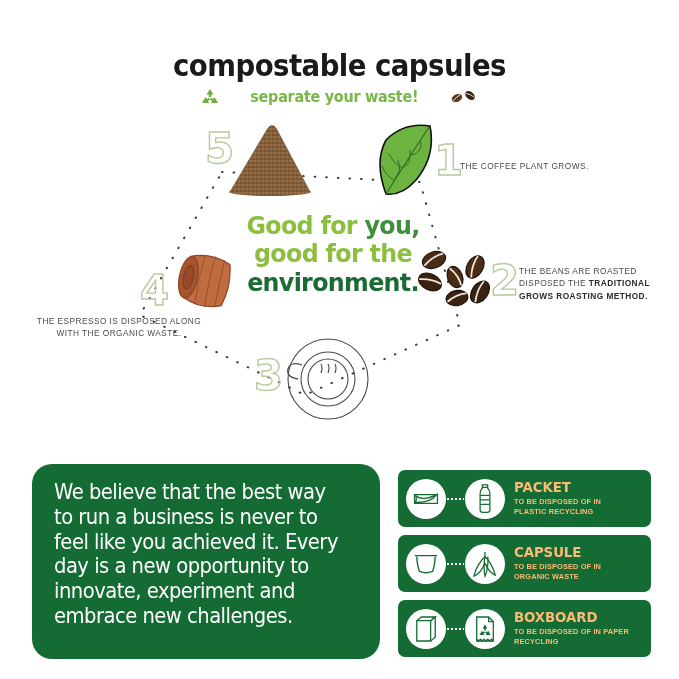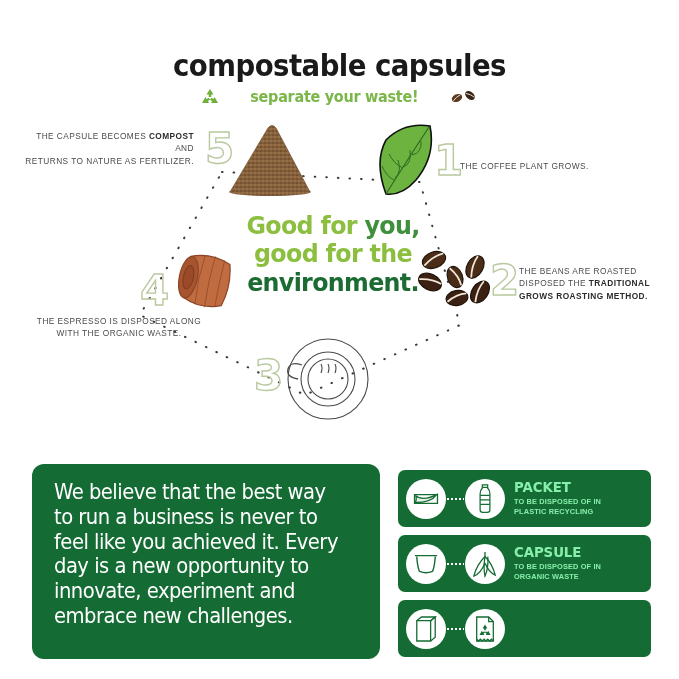--- a/index.html
+++ b/index.html
@@ -100,21 +100,21 @@
   .g-light { color: #8CBF3F; }
   .g-mid   { color: #3F8F3C; }
   .g-dark  { color: #1B6B33; }
 
   
   #quote-card {
     position: absolute;
     left: 32px; top: 464px;
     width: 348px; height: 195px;
     background: #146B33;
-    border-radius: 12px;
+    border-radius: 20px;
     box-sizing: border-box;
     padding: 16px 18px 10px 22px;
   }
   #quote-text {
     color: #ffffff;
     font-family: "DejaVu Sans", sans-serif;
     font-size: 20.5px;
     font-weight: normal;
     line-height: 1.21;
     letter-spacing: -0.55px;
@@ -153,21 +153,21 @@
     align-items: center;
     justify-content: center;
     flex: 0 0 auto;
   }
   .dotline {
     width: 17px;
     height: 2px;
     margin: 0 1px;
     background-image: repeating-linear-gradient(to right,#ffffff 0 2px,transparent 2px 4px);
   }
-  .card-text { margin-left: 9px; color:#86efac; }
+  .card-text { margin-left: 9px; color:#fdba74; }
   .card-title {
     font-family: "DejaVu Sans", sans-serif;
     font-weight: bold;
     font-size: 14.5px;
     letter-spacing: -0.1px;
     line-height: 1.05;
     transform: scaleX(0.92);
     transform-origin: left center;
   }
   .card-sub {
@@ -227,24 +227,20 @@
           <circle cx="3" cy="3" r="0.8" fill="#a57b4e"></circle>
           <circle cx="3" cy="1" r="0.5" fill="#5c3f23"></circle>
         </pattern>
       </defs>
       <path d="M10 74 L48 10 Q52 5 56 10 L90 74 Z" fill="url(#soil)"></path>
       <path d="M10 74 L48 10 Q52 5 56 10 L90 74 Z" fill="none" stroke="#7a5734" stroke-width="0.8"></path>
       <ellipse cx="50" cy="74" rx="41" ry="4" fill="url(#soil)"></ellipse>
     </svg>
   </div>
 
-  <div class="caption cap-left" style="left:18px;top:30px;width:176px;">
-    <span>THE CAPSULE BECOMES </span><b>COMPOST</b><span> AND</span><br>
-    <span>RETURNS TO NATURE AS FERTILIZER.</span>
-  </div>
 
   <div class="step-node" style="left:372px;top:22px;">
     <svg width="70" height="80" viewBox="0 0 70 80" style="position:absolute;left:0;top:0;">
       <path d="M14 72 Q2 40 14 18 Q32 0 58 4 Q64 34 44 58 Q30 74 14 72 Z" fill="#6DB33F" stroke="#111" stroke-width="1.6"></path>
       <path d="M14 72 Q34 40 57 5" stroke="#2f6b25" stroke-width="1.2" fill="none"></path>
       <path d="M23 56 Q30 50 26 38" stroke="#2f6b25" stroke-width="1" fill="none"></path>
       <path d="M31 45 Q40 42 38 28" stroke="#2f6b25" stroke-width="1" fill="none"></path>
       <path d="M40 33 Q50 31 49 19" stroke="#2f6b25" stroke-width="1" fill="none"></path>
       <path d="M22 58 Q14 54 10 44" stroke="#2f6b25" stroke-width="1" fill="none"></path>
       <path d="M31 46 Q22 42 17 32" stroke="#2f6b25" stroke-width="1" fill="none"></path>
@@ -420,15 +416,22 @@
             <path d="M4 27 l2 2 l2 -2 l2 2 l2 -2 l2 2 l2 -2 l2 2 l2 -2 l2 2"></path>
           </g>
           <g fill="#156C34">
             <path d="M13 11 l2.6 4.4 h-1.7 v2 h-1.8 v-2 h-1.7 z"></path>
             <path d="M7 22.5 l2.6 -4.6 l0.9 1.5 l1.6 -0.9 l0.9 1.6 l-1.6 0.9 l0.9 1.5 z"></path>
             <path d="M19 22.5 h-5.2 l0.9 -1.5 l-1.6 -0.9 l0.9 -1.6 l1.6 0.9 l0.9 -1.5 z"></path>
           </g>
         </svg>
       </div>
     </div>
+    <div class="card-text">
+      <div class="card-title">BOXBOARD</div>
+      <div class="card-sub">
+        <span>TO BE DISPOSED OF IN </span><span class="strong">PAPER</span><br>
+        <span>RECYCLING</span>
+      </div>
+    </div>
   </div>
 
 </div>
 
 </body></html>

